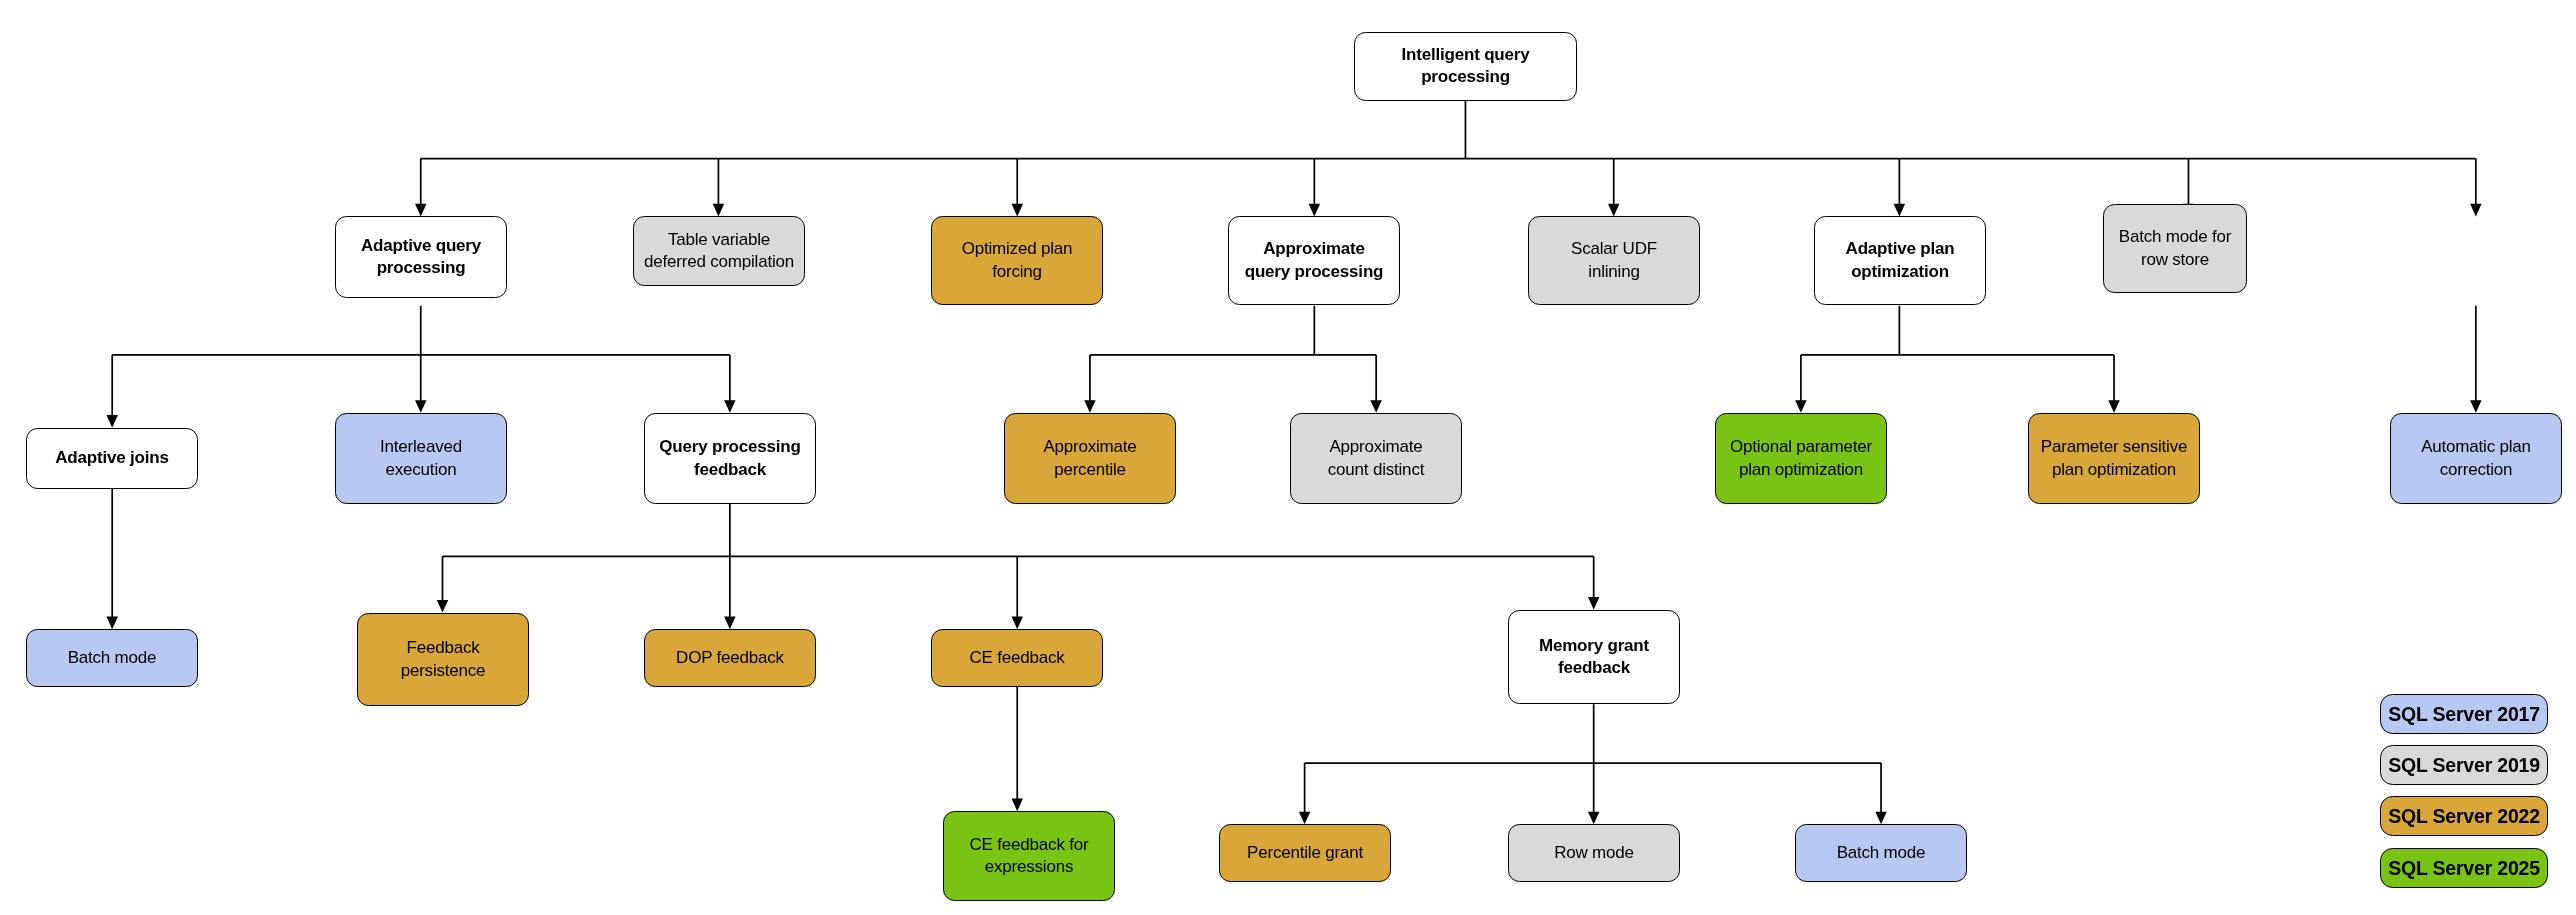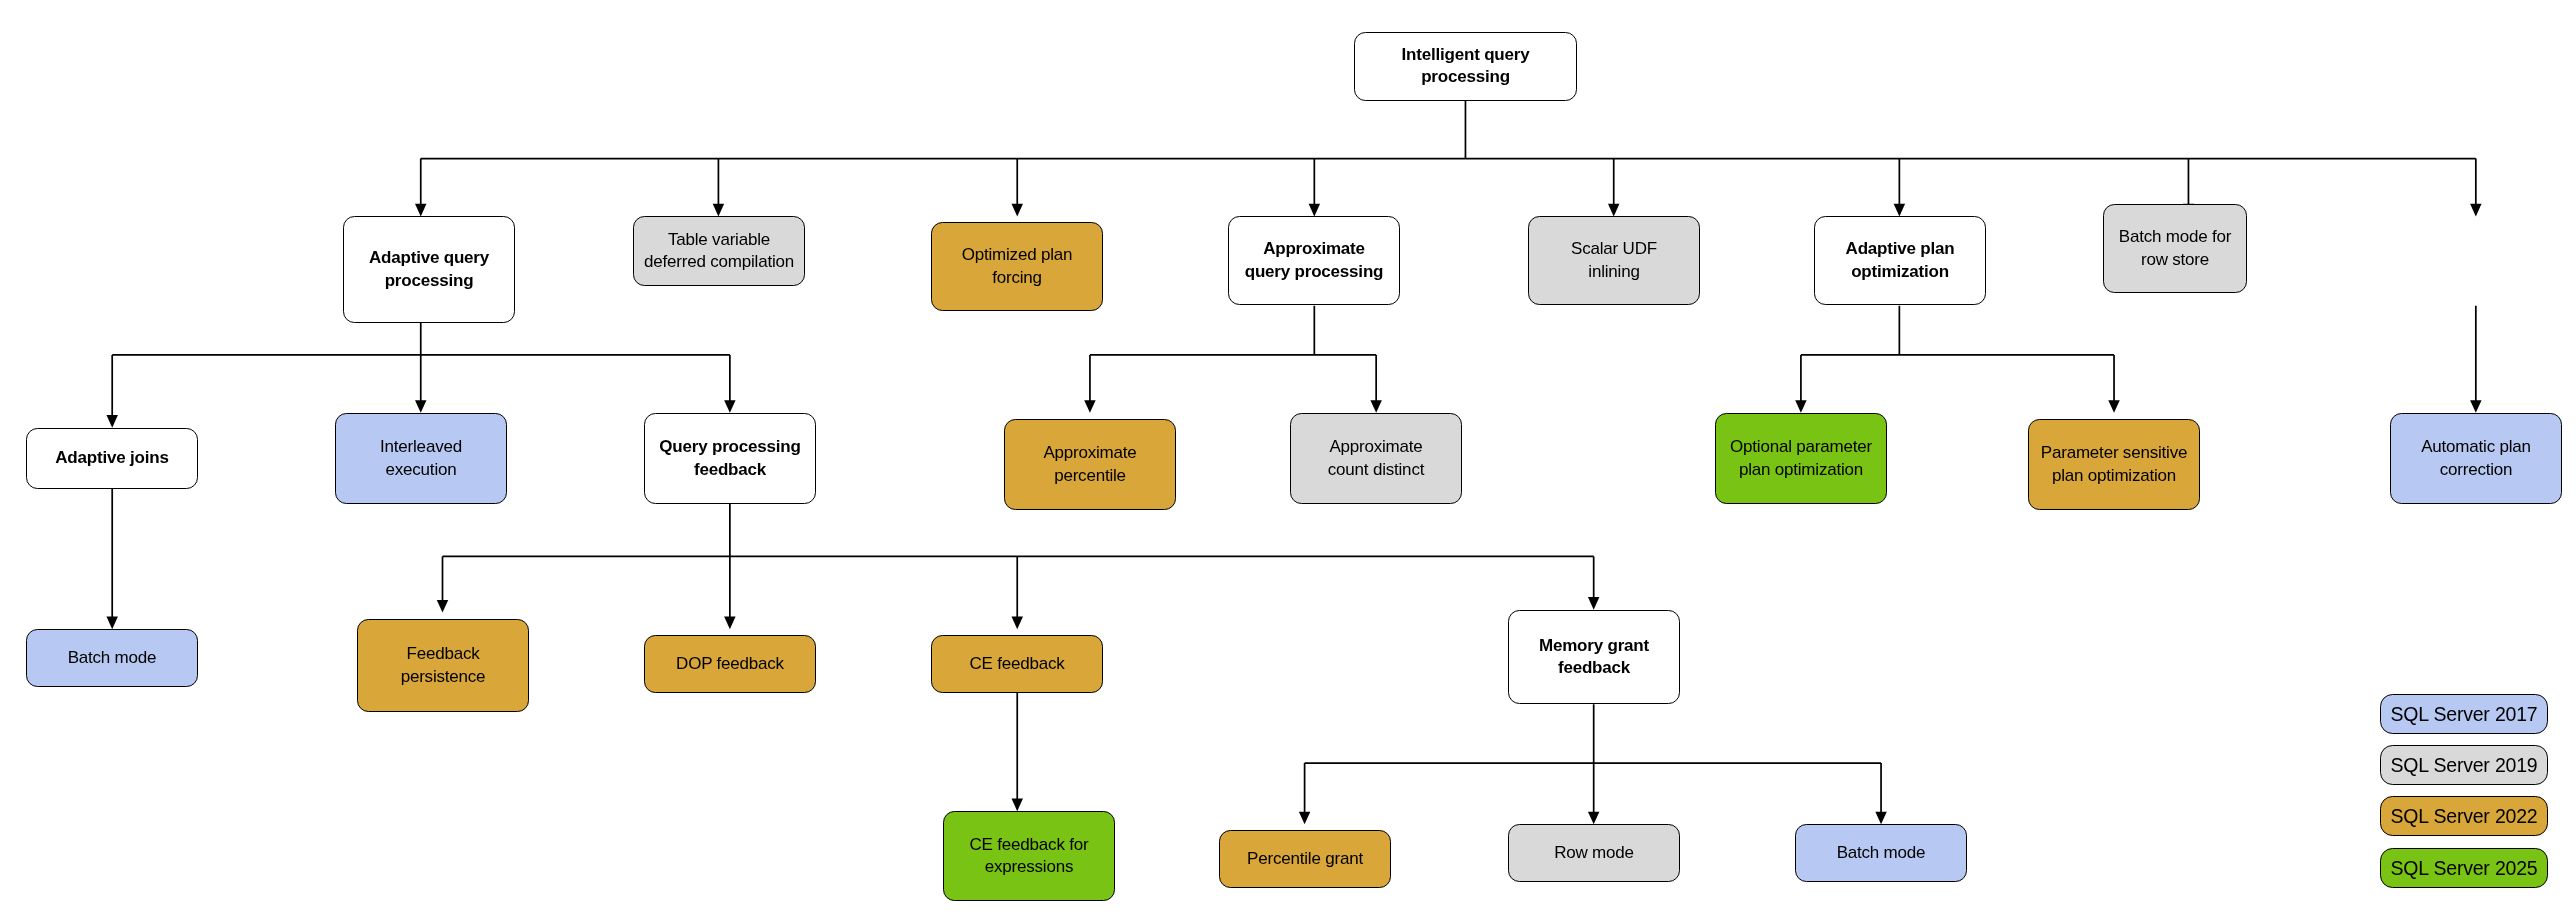--- a/index.html
+++ b/index.html
@@ -42,36 +42,37 @@
     text-align: center;
     font-size: 17px;
     line-height: 1.32;
     letter-spacing: -0.2px;
     color: #000000;
     white-space: pre-line;
   }
   .node.heading { font-weight: 700; background: var(--heading-bg, #ffffff); }
   .node.v2017 { background: var(--v2017, #b7c9f2); font-weight: 400; }
   .node.v2019 { background: var(--v2019, #d9d9d9); font-weight: 400; }
-  .node.v2022 { background: var(--v2022, #d9a63a); font-weight: 400; margin-top: 6px; }
+  .node.v2022 { background: var(--v2022, #d9a63a); font-weight: 400; }
   .node.v2025 { background: var(--v2025, #78c314); font-weight: 400; }
   .legend-item {
     position: absolute;
     left: 2380px;
     width: 168px;
     height: 40px;
     box-sizing: border-box;
     border: 1.7px solid var(--line, #000000);
     border-radius: 12.6px;
     display: flex;
     align-items: center;
     justify-content: center;
     font-size: 19.5px;
     letter-spacing: -0.2px;
     color: #000000;
+    font-weight: bold;
   }
 </style>
 </head>
 <body>
 
 <div id="canvas">
 
   <svg class="wires" viewBox="0 0 4500 1600">
     <path class="wire" d="
       M2560 175V277 M735 277H4325
@@ -109,21 +110,21 @@
       <polygon class="arrow" points="1767,1395 1787,1395 1777,1417"></polygon>
       <polygon class="arrow" points="2269,1418 2289,1418 2279,1440"></polygon>
       <polygon class="arrow" points="2774,1418 2794,1418 2784,1440"></polygon>
       <polygon class="arrow" points="3276,1418 3296,1418 3286,1440"></polygon>
     </g>
   </svg>
 
   <div class="node heading" style="left:1354px;top:31.5px;width:223px;height:69px">Intelligent query
 processing</div>
 
-  <div class="node heading" style="left:343px;top:216px;width:172px;height:107px">Adaptive query
+  <div class="node heading" style="left:335px;top:216px;width:172px;height:82px">Adaptive query
 processing</div>
   <div class="node v2019" style="left:633px;top:216px;width:172px;height:70px">Table variable
 deferred compilation</div>
   <div class="node v2022" style="left:931px;top:216px;width:172px;height:89px">Optimized plan
 forcing</div>
   <div class="node heading" style="left:1228px;top:216px;width:172px;height:89px">Approximate
 query processing</div>
   <div class="node v2019" style="left:1528px;top:216px;width:172px;height:89px">Scalar UDF
 inlining</div>
   <div class="node heading" style="left:1814px;top:216px;width:172px;height:89px">Adaptive plan

